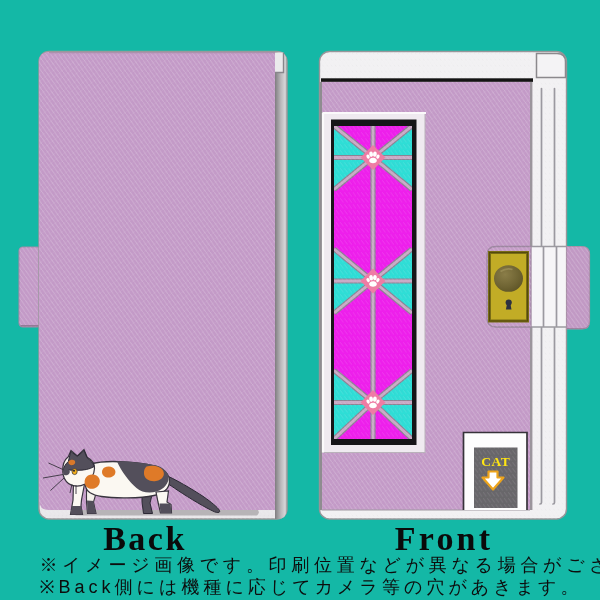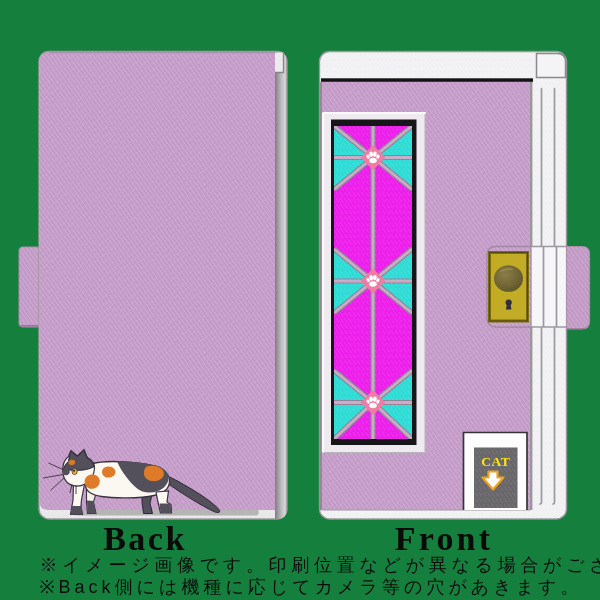--- a/index.html
+++ b/index.html
@@ -1,16 +1,16 @@
 <!DOCTYPE html>
 <html><head>
 <meta charset="utf-8">
 <style>
   html,body{margin:0;padding:0;background:#ffffff;}
-  #page{position:relative;width:600px;height:600px;background:#15803d;overflow:hidden;
+  #page{position:relative;width:600px;height:600px;background:#14b8a6;overflow:hidden;
         font-family:"Liberation Sans",sans-serif;}
   svg{position:absolute;left:0;top:0;}
 </style>
 </head>
 <body>
 <div id="page">
 <svg width="600" height="600" viewBox="0 0 600 600">
 <defs>
 
   <pattern id="tex" width="4.2" height="6" patternUnits="userSpaceOnUse">

